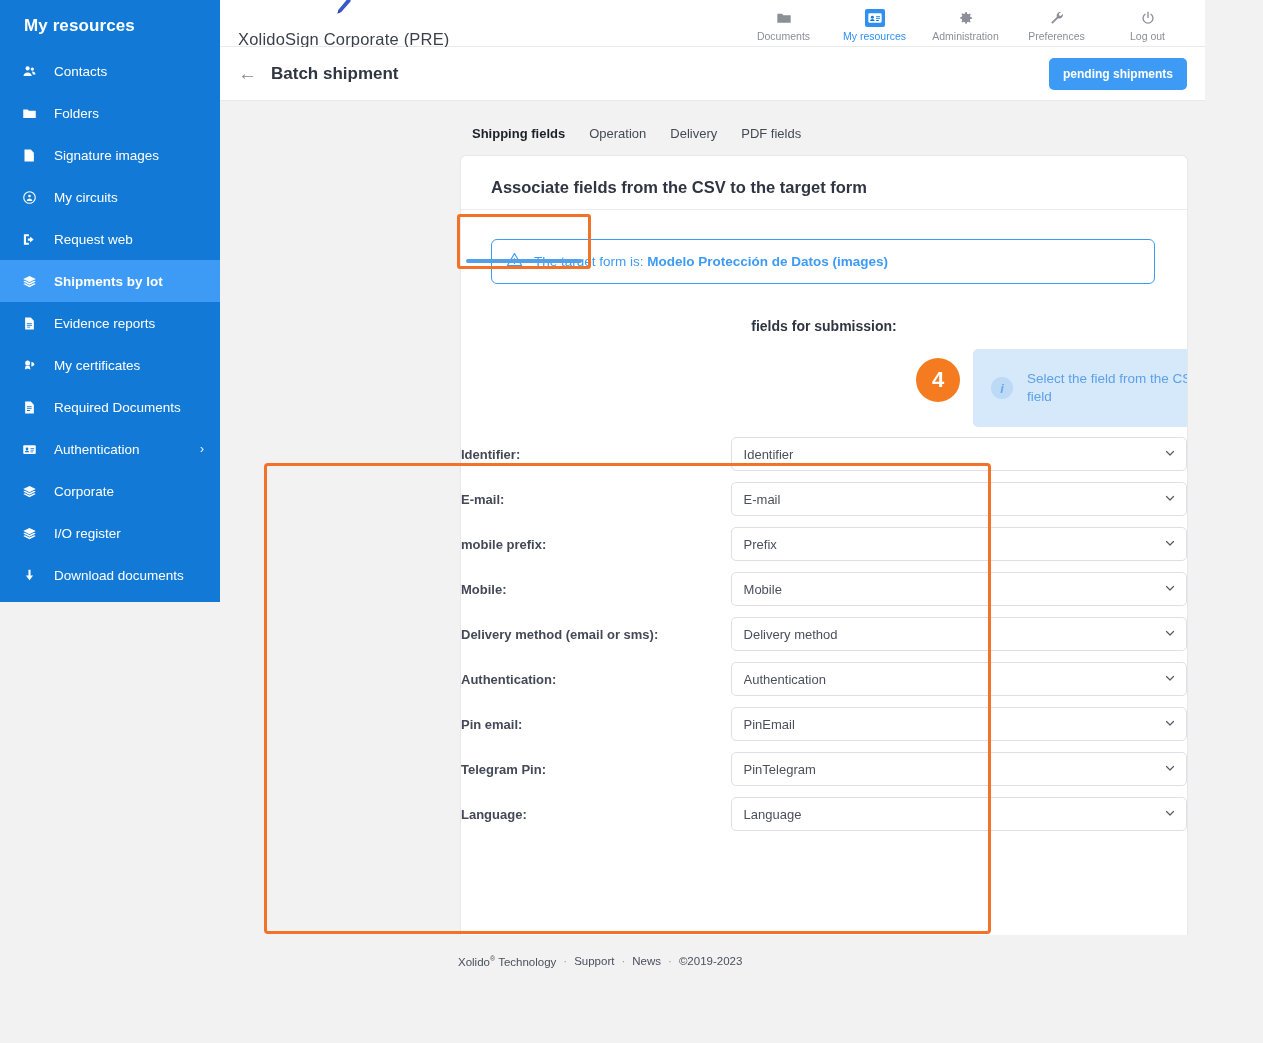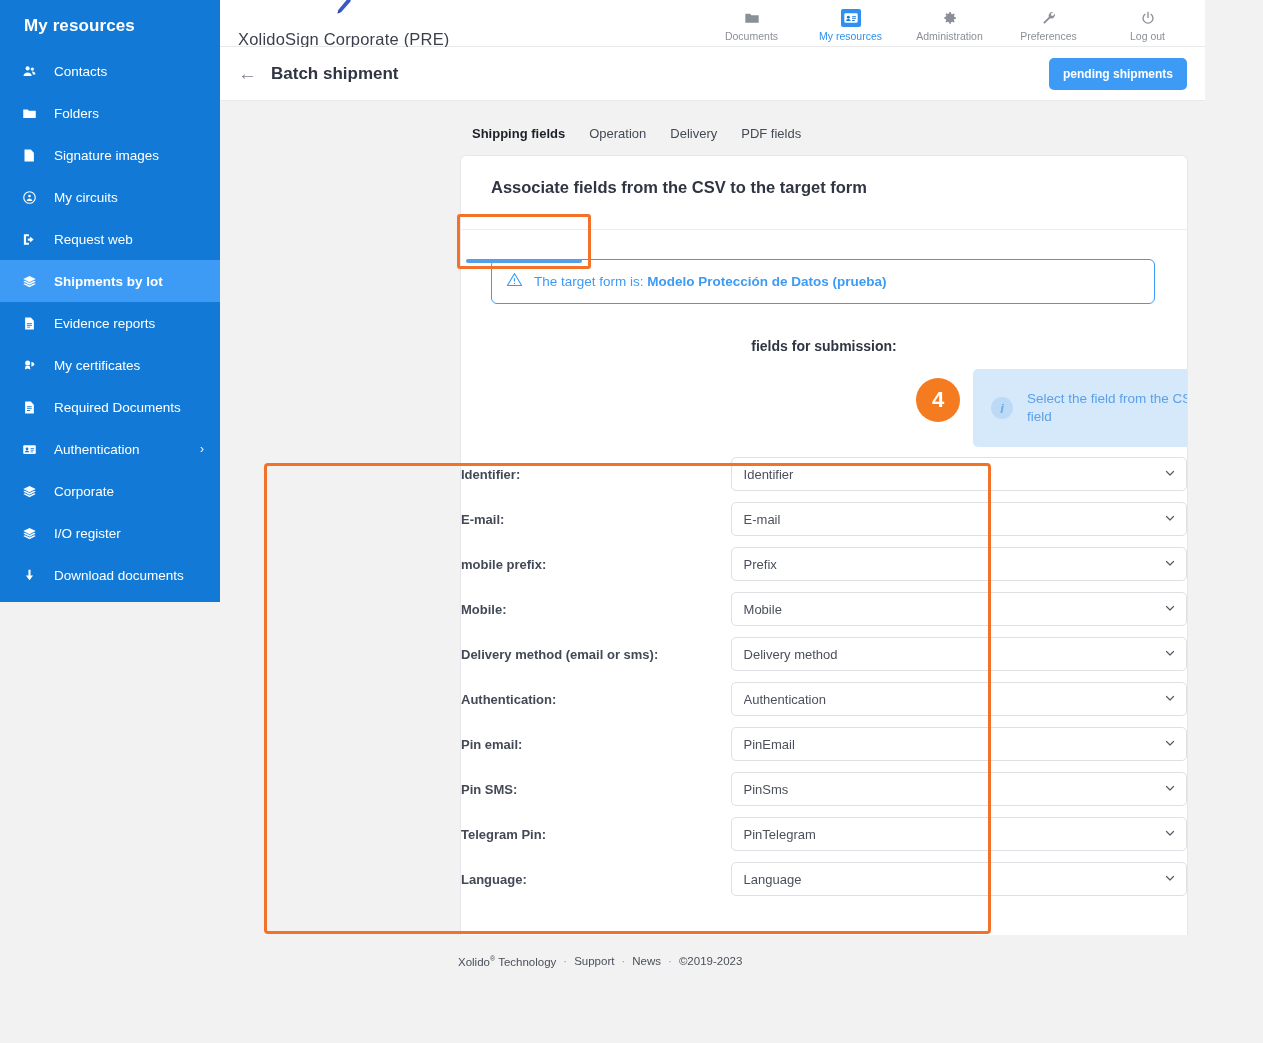--- a/index.html
+++ b/index.html
@@ -43,21 +43,21 @@
   .right { flex: 1; display: flex; flex-direction: column; background: #f2f2f3; min-width: 0; }
 
   .topbar {
     height: 47px; background: #ffffff; display: flex; align-items: center;
     padding: 0 14px 0 18px; border-bottom: 1px solid #e9e9ea;
     flex: 0 0 47px;
   }
   .brand { display: flex; align-items: center; gap: 9px; flex-direction: column; }
   .brand-name { font-size: 16.5px; color: #3a3f4b; letter-spacing: .2px; }
 
-  .topnav { margin-left: auto; display: flex; align-items: flex-start; gap: 12px; }
+  .topnav { margin-left: auto; display: flex; align-items: flex-start; gap: 4px; }
   .tn-item {
     display: flex; flex-direction: column; align-items: center;
     width: 87px; padding-top: 4px; cursor: pointer;
   }
   .tn-ico { height: 19px; display: flex; align-items: center; justify-content: center; }
   .tn-label { font-size: 10.5px; color: #8a8f98; margin-top: 3px; }
   .tn-item.active .tn-label { color: #2f90f2; }
 
   .subbar {
     height: 54px; background: #ffffff; display: flex; align-items: center;
@@ -92,21 +92,21 @@
   }
 
   
   .card {
     margin: 0 17px 0 240px;
     background: #fff; border-radius: 6px 6px 0 0;
     border: 1px solid #e7e7e9; border-bottom: none;
     flex: 0 0 780px; overflow: hidden;
   }
   .card-head {
-    padding: 22px 30px 32px 30px; border-bottom: 1px solid #ececee;
+    padding: 22px 30px 12px 30px; border-bottom: 1px solid #ececee;
   }
   .card-title { font-size: 16.5px; font-weight: bold; color: #2f3542; }
 
   .alert {
     margin: 29px 32px 0 30px;
     border: 1px solid #3d9bf5; border-radius: 6px;
     padding: 11px 14px; display: flex; align-items: center; gap: 11px;
   }
   .alert-txt { font-size: 13.5px; color: #3d9bf5; }
   .alert-txt b { font-weight: bold; }
@@ -408,21 +408,21 @@
       <div class="alert">
         <span>
           <svg width="17" height="17" viewBox="0 0 24 24" fill="none" stroke="#3d9bf5" stroke-width="1.6">
             <path d="M12 3.5L22 20.5H2z" stroke-linejoin="round"></path>
             <line x1="12" y1="10" x2="12" y2="15"></line>
             <circle cx="12" cy="17.6" r="0.9" fill="#3d9bf5" stroke="none"></circle>
           </svg>
         </span>
         <span class="alert-txt">
           <span>The target form is:</span>
-          <b>Modelo Protección de Datos (prueba)</b>
+          <b>Modelo Protección de Datos (images)</b>
         </span>
       </div>
 
       <div class="fields-heading">fields for submission:</div>
 
       <div class="step-row">
         <div class="step-badge">4</div>
         <div class="info-box">
           <span class="info-ico">i</span>
           <span class="info-txt">Select the field from the CSV that contains the corresponding field</span>
@@ -462,26 +462,20 @@
           </div>
           <div class="frow">
             <label class="flabel">Authentication:</label>
             <div class="fselect"><select><option>Authentication</option></select><span class="chev"><svg width="12" height="12" viewBox="0 0 24 24" fill="none" stroke="#555b68" stroke-width="2.4" stroke-linecap="round" stroke-linejoin="round">
                   <polyline points="5,9 12,16 19,9"></polyline>
                 </svg></span></div>
           </div>
           <div class="frow">
             <label class="flabel">Pin email:</label>
             <div class="fselect"><select><option>PinEmail</option></select><span class="chev"><svg width="12" height="12" viewBox="0 0 24 24" fill="none" stroke="#555b68" stroke-width="2.4" stroke-linecap="round" stroke-linejoin="round">
-                  <polyline points="5,9 12,16 19,9"></polyline>
-                </svg></span></div>
-          </div>
-          <div class="frow">
-            <label class="flabel">Pin SMS:</label>
-            <div class="fselect"><select><option>PinSms</option></select><span class="chev"><svg width="12" height="12" viewBox="0 0 24 24" fill="none" stroke="#555b68" stroke-width="2.4" stroke-linecap="round" stroke-linejoin="round">
                   <polyline points="5,9 12,16 19,9"></polyline>
                 </svg></span></div>
           </div>
           <div class="frow">
             <label class="flabel">Telegram Pin:</label>
             <div class="fselect"><select><option>PinTelegram</option></select><span class="chev"><svg width="12" height="12" viewBox="0 0 24 24" fill="none" stroke="#555b68" stroke-width="2.4" stroke-linecap="round" stroke-linejoin="round">
                   <polyline points="5,9 12,16 19,9"></polyline>
                 </svg></span></div>
           </div>
           <div class="frow">

